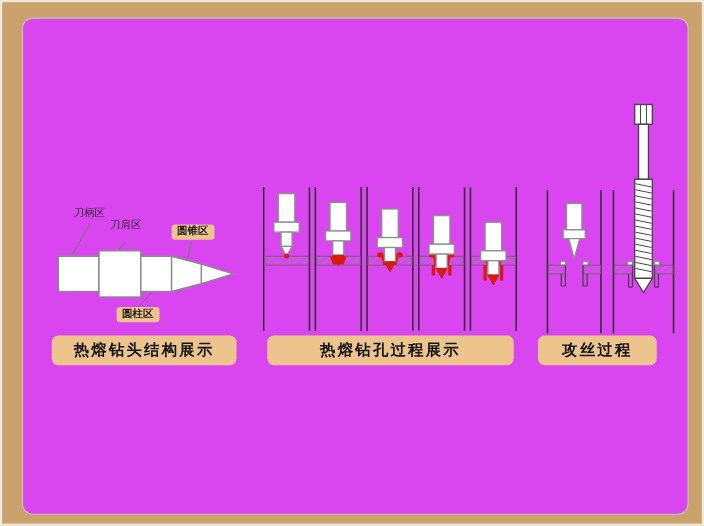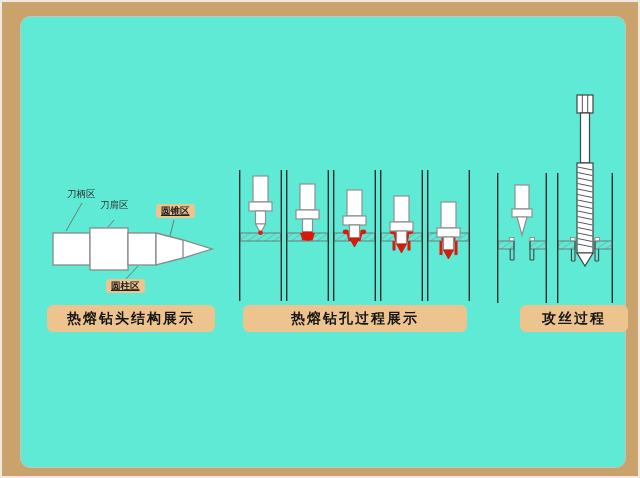--- a/index.html
+++ b/index.html
@@ -3,33 +3,33 @@
 <meta charset="utf-8">
 <style>
   html,body{margin:0;padding:0;}
   .stage{
     position:relative;width:640px;height:478px;box-sizing:border-box;
     background:#c9a26c;border:2px solid #efe9df;overflow:hidden;
     font-family:"Liberation Sans",sans-serif;
   }
   .card{
     position:absolute;left:18px;top:14px;width:604px;height:450px;
-    background:#5eead4;border:1px solid #c7c2ba;border-radius:10px;
+    background:#d946ef;border:1px solid #c7c2ba;border-radius:10px;
   }
   .abs{position:absolute;}
   .caption{
     position:absolute;height:27px;background:#eec48e;border-radius:6px;
     display:flex;align-items:center;justify-content:center;
     font-weight:bold;font-size:14px;color:#141414;letter-spacing:2px;
   }
   .mini{
     position:absolute;font-size:9.5px;line-height:1;color:#2b2b2b;white-space:nowrap;
   }
   .mini.box{
-    background:#eec48e;border-radius:3px;padding:2px 5px;font-weight:bold;color:#222;text-decoration:underline;
+    background:#eec48e;border-radius:3px;padding:2px 5px;font-weight:bold;color:#222;
   }
   svg{display:block;}
 </style>
 </head>
 <body>
 
 <div class="stage">
   <div class="card">
 
     <svg class="abs" style="left:17px;top:156px" width="210" height="150" viewBox="0 0 210 150">
@@ -219,16 +219,16 @@
             <line x1="84.6" y1="144" x2="99.4" y2="147"></line>
             <line x1="84.6" y1="149.5" x2="99.4" y2="152.5"></line>
             <line x1="84.6" y1="155" x2="99.4" y2="158"></line>
           </g>
         </g>
       </g>
     </svg>
 
     <div class="caption" style="left:222px;top:288px;width:224px">热熔钻孔过程展示</div>
     <div class="caption" style="left:26px;top:288px;width:168px">热熔钻头结构展示</div>
-    <div class="caption" style="left:499px;top:288px;width:108px">攻丝过程</div>
+    <div class="caption" style="left:468px;top:288px;width:108px">攻丝过程</div>
 
   </div>
 </div>
 
 </body></html>

